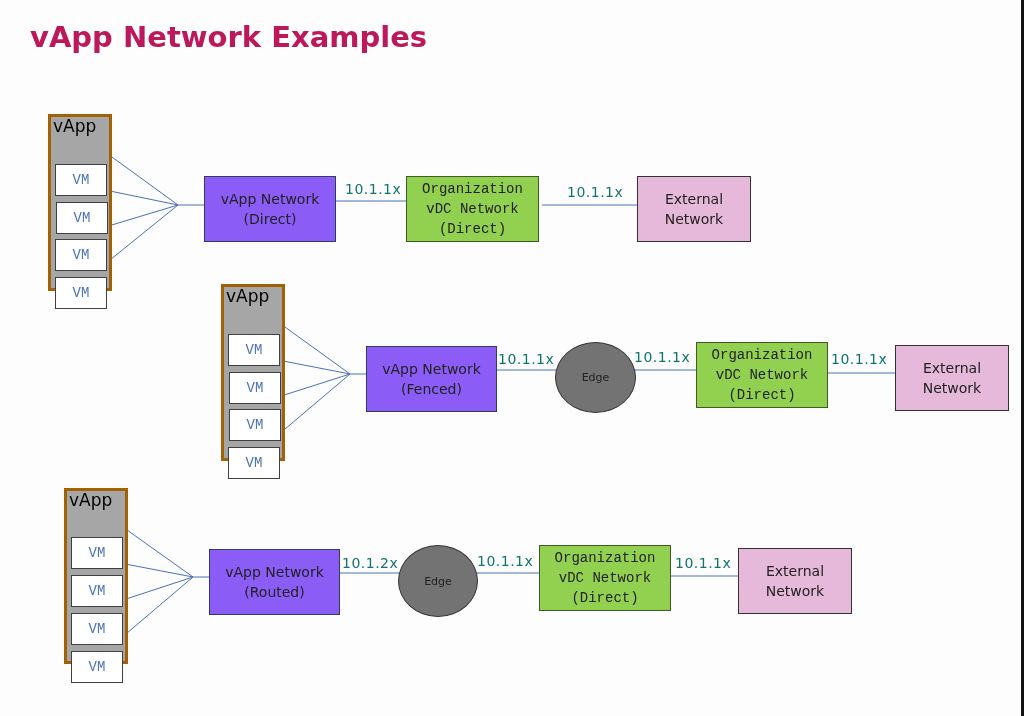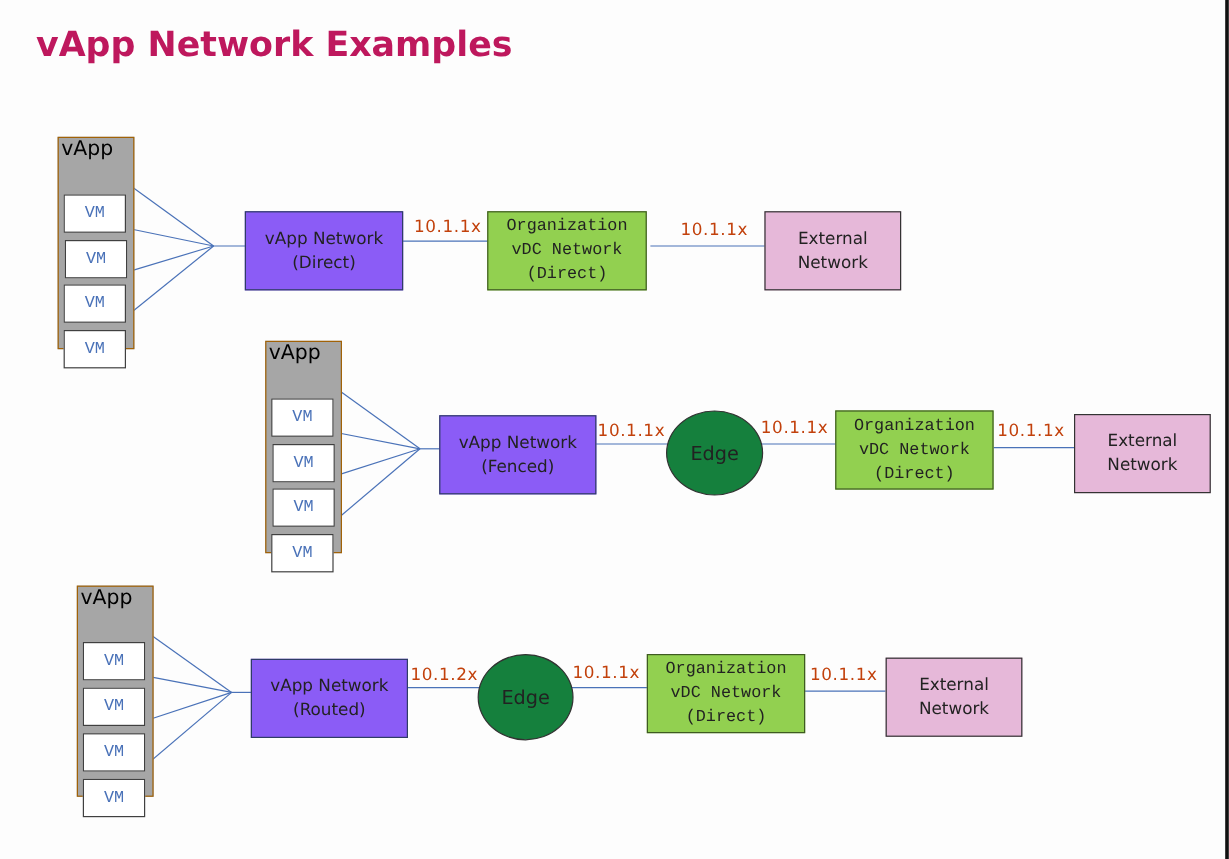--- a/index.html
+++ b/index.html
@@ -9,21 +9,21 @@
     font-family: "DejaVu Sans", sans-serif;
   }
   .right-edge { position: absolute; left: 1021px; top: 0; width: 3px; height: 716px; background: #111; }
   .title {
     position: absolute; left: 30px; top: 20px;
     font-family: "DejaVu Sans", sans-serif; font-weight: bold; font-size: 29px; color: #be185d;
     letter-spacing: 0px;
   }
   svg.lines { position: absolute; left: 0; top: 0; }
   .vapp {
-    position: absolute; background: #a6a6a6; border: 1px solid #a16207; box-sizing: border-box;
+    position: absolute; background: #a6a6a6; border: 3px solid #a16207; box-sizing: border-box;
   }
   .vapp-label {
     position: absolute; left: 2px; top: 0px; font-size: 17px; color: #000;
     font-family: "DejaVu Sans", sans-serif; line-height: 18px; z-index: 2;
   }
   .vm {
     position: absolute; background: #fff; border: 1px solid #404040; box-sizing: border-box;
     width: 52px; height: 32px; color: #4a72b8; font-size: 14px;
     display: flex; align-items: center; justify-content: center;
     font-family: Liberation Mono, monospace; z-index: 1; margin-top: 26px;
@@ -32,25 +32,25 @@
     position: absolute; box-sizing: border-box; border: 1px solid #333;
     display: flex; align-items: center; justify-content: center; text-align: center;
     font-size: 14px; color: #222; line-height: 20px; white-space: pre-line;
     font-family: "DejaVu Sans", sans-serif;
   }
   .blue { background: #8b5cf6; border-color: #2f3c66; }
   .green { background: #92d050; border-color: #3f5a22; font-family: Liberation Mono, monospace; }
   .pink { background: #e6b8d9; border-color: #333; }
   .edge {
     position: absolute; box-sizing: border-box; border: 1px solid #333; border-radius: 50%;
-    background: #15803d; display: flex; align-items: center; justify-content: center;
-    font-size: 16px; color: #222; font-family: "DejaVu Sans", sans-serif;
+    background: #737373; display: flex; align-items: center; justify-content: center;
+    font-size: 11px; color: #222; font-family: "DejaVu Sans", sans-serif;
   }
   .ip {
-    position: absolute; font-size: 14px; color: #c2410c; font-family: "DejaVu Sans", sans-serif;
+    position: absolute; font-size: 14px; color: #0f766e; font-family: "DejaVu Sans", sans-serif;
     letter-spacing: 0.5px;
   }
 </style>
 </head>
 <body>
 
 <div class="right-edge"></div>
 
 <div class="title">vApp Network Examples</div>
 

